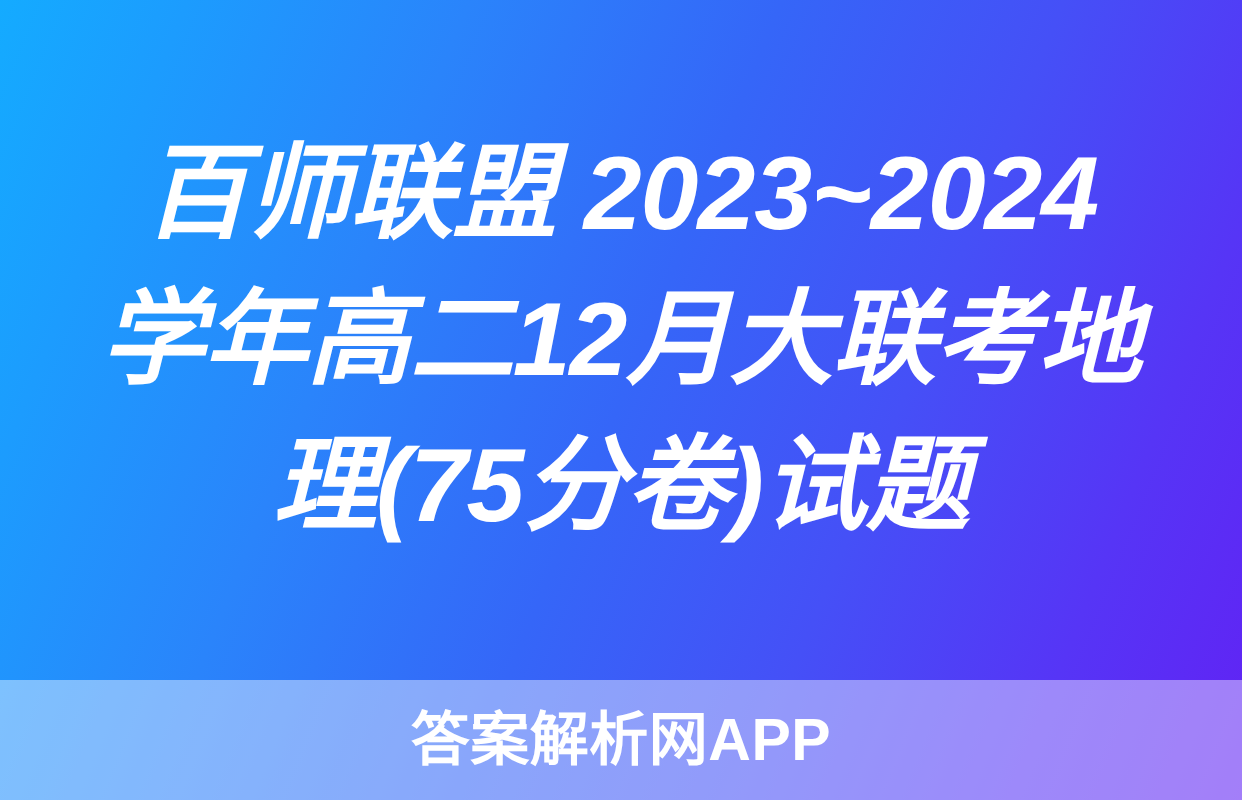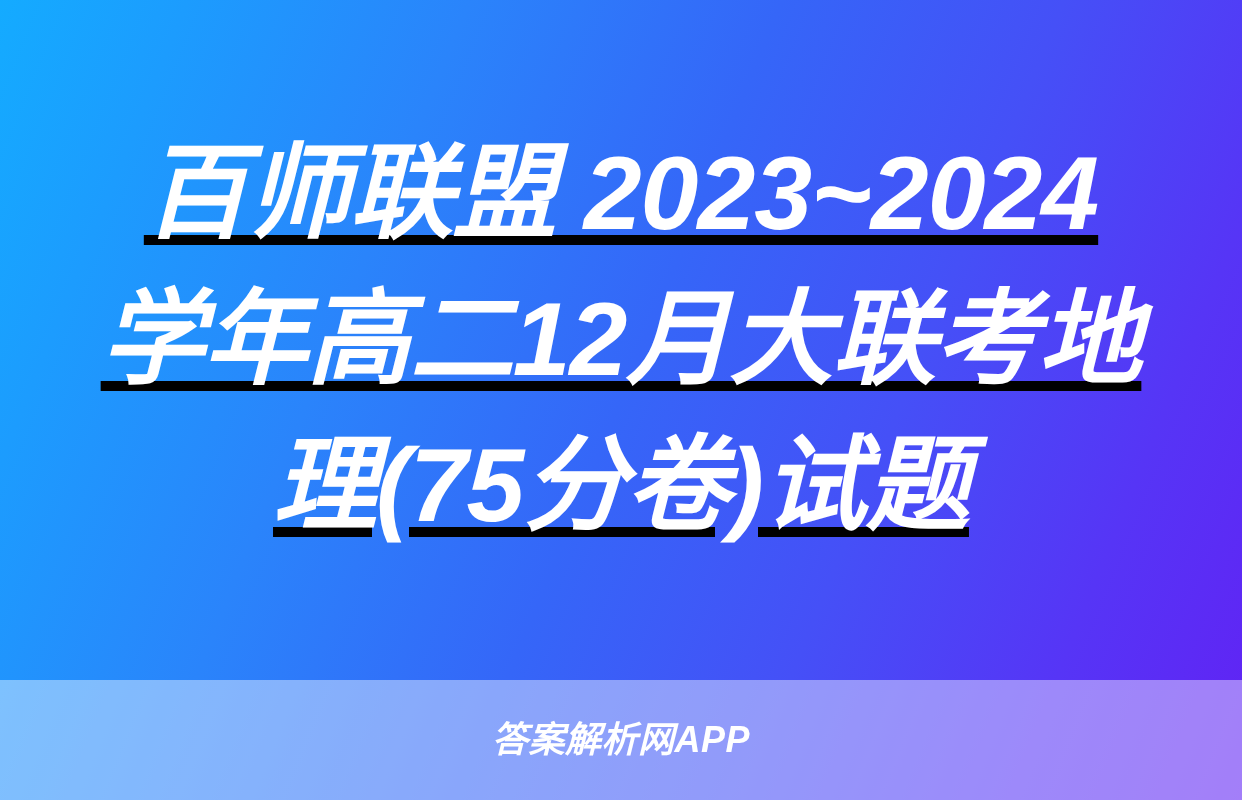--- a/index.html
+++ b/index.html
@@ -37,21 +37,20 @@
     position: absolute;
     left: 0;
     top: 0;
     width: 1242px;
     height: 680px;
     display: flex;
     align-items: center;
     justify-content: flex-start;
     box-sizing: border-box;
     padding: 0 98px;
-    text-decoration: underline;
   }
 
   .title-text {
     margin: 0;
     width: 1090px;
     text-align: center;
     color: #ffffff;
     font-family: "Liberation Sans", "DejaVu Sans", sans-serif;
     font-weight: 700;
     font-style: italic;
@@ -73,22 +72,21 @@
     display: flex;
     align-items: center;
     justify-content: center;
   }
 
   .footer-text {
     margin: 14px;
     color: #ffffff;
     font-family: "Liberation Sans", "DejaVu Sans", sans-serif;
     font-weight: 700;
-    font-style: italic;
-    font-size: 36px;
+    font-size: 59px;
     line-height: 56px;
     letter-spacing: 0.5px;
     white-space: nowrap;
   }
 </style>
 </head>
 <body>
 
 <div class="card">
 

